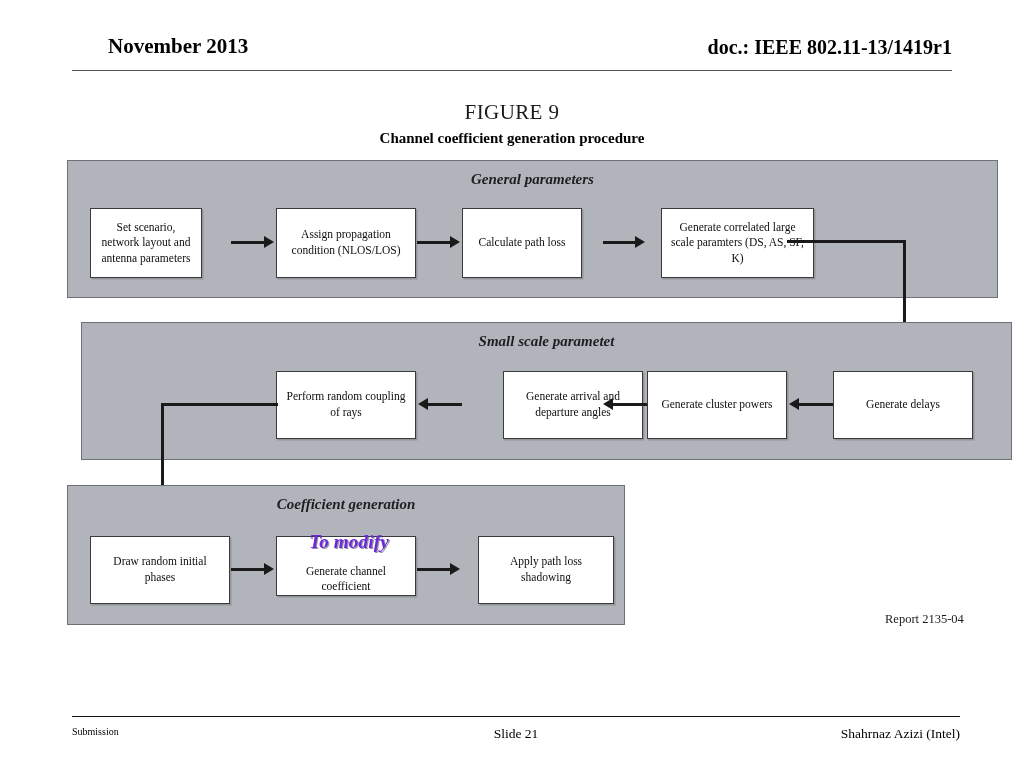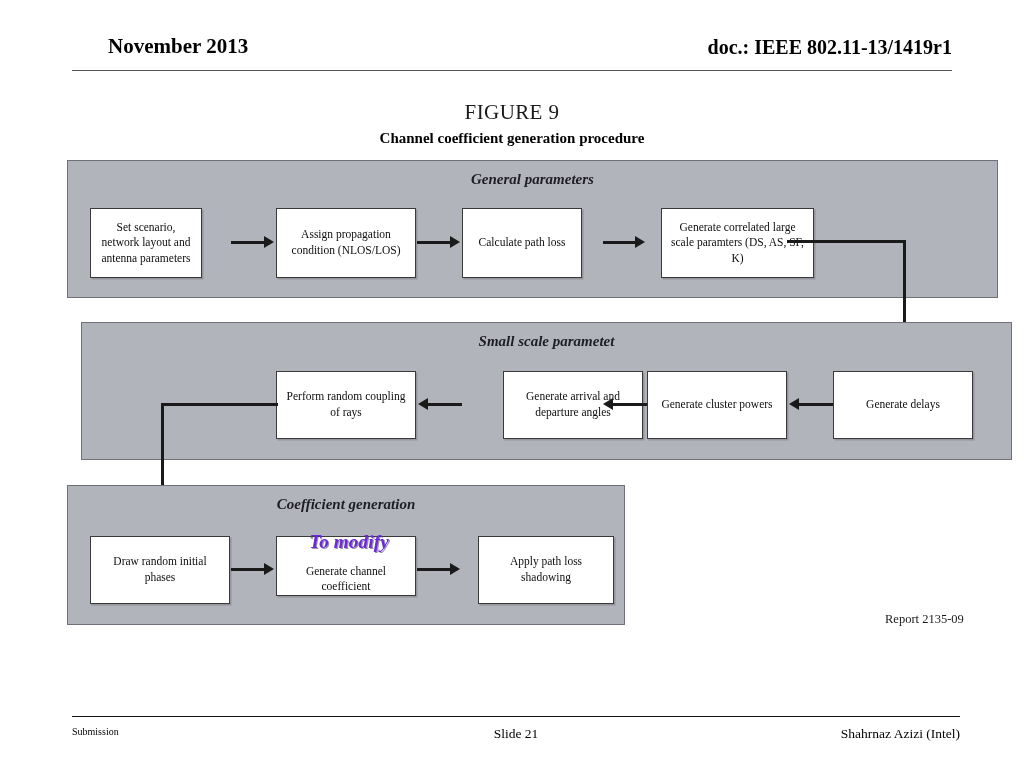--- a/index.html
+++ b/index.html
@@ -263,21 +263,21 @@
   </div>
 
   <div class="seg-h" style="left:231px; top:568px; width:34px;"></div>
   <div class="arrow-r" style="left:264px; top:563px;"></div>
 
   <div class="seg-h" style="left:417px; top:568px; width:34px;"></div>
   <div class="arrow-r" style="left:450px; top:563px;"></div>
 
   <div id="to-modify">To modify</div>
 
-  <div id="report-ref">Report 2135-09</div>
+  <div id="report-ref">Report 2135-04</div>
 </div>
 
 <div id="slide-footer">
   <div id="footer-rule"></div>
   <div id="footer-left">Submission</div>
   <div id="footer-center">Slide 21</div>
   <div id="footer-right">Shahrnaz Azizi (Intel)</div>
 </div>
 
 </body></html>

